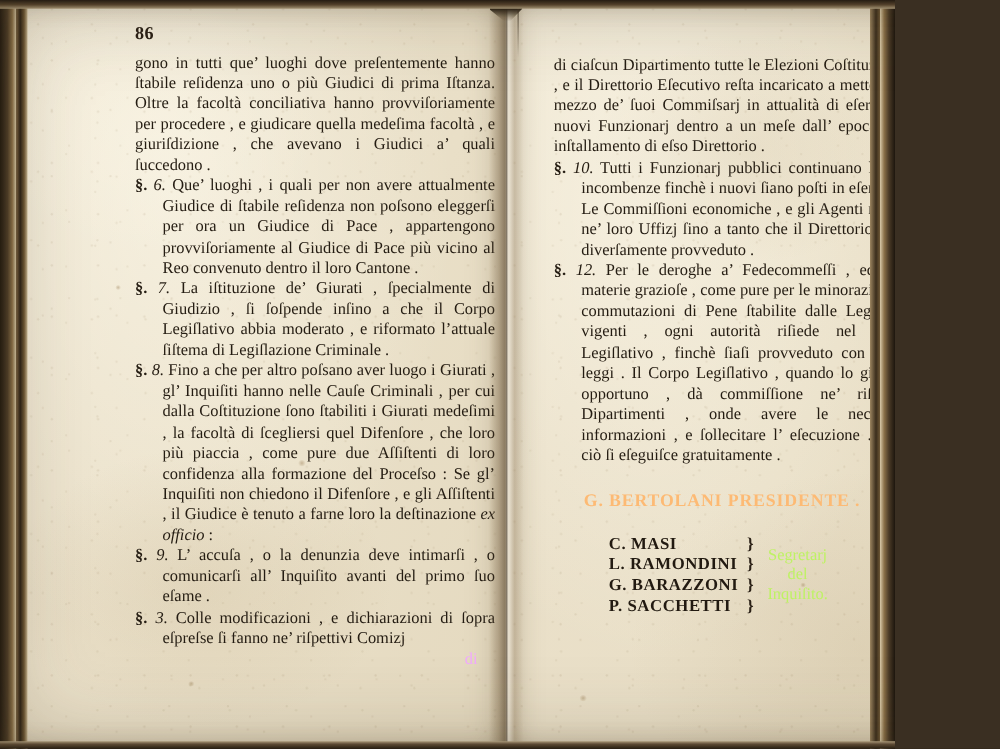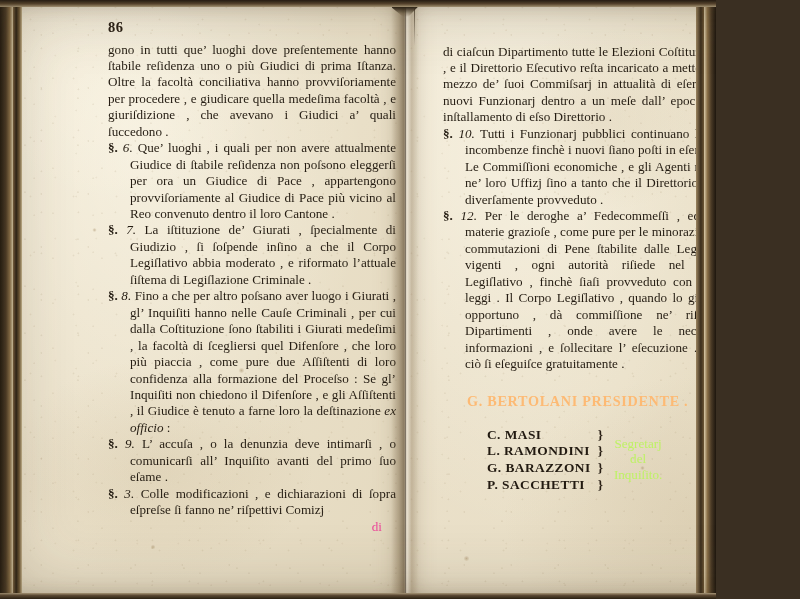--- a/index.html
+++ b/index.html
@@ -89,21 +89,21 @@
   .blk p{margin:0;}
 
   
   .sec{padding-left:22px;text-indent:-22px;}
   .cont{text-indent:0;padding-left:0;}
   .sig-mark{font-weight:700;}
   .secno{font-style:italic;}
   .ital{font-style:italic;}
 
   .catchword{text-align:right;font-size:13.15px;line-height:16.45px;
-    padding-right:14px;color:#ec4899;}
+    padding-right:14px;color:#f0abfc;}
 
   
   .president{margin-top:20px;padding-left:24px;font-size:14.2px;
     letter-spacing:.7px;font-weight:600;color:#fdba74;}
   .sigblock{margin-top:17px;padding-left:44px;display:flex;align-items:center;gap:0;}
   .names{display:flex;flex-direction:column;gap:1.5px;font-size:13.4px;
     letter-spacing:.45px;font-weight:600;color:#221a11;line-height:15.2px;}
   .braces{display:flex;flex-direction:column;gap:1.5px;font-size:13.4px;
     line-height:15.2px;margin-left:7px;font-weight:600;color:#2a2016;}
   .role{margin-left:11px;font-size:13.1px;line-height:15.6px;text-align:center;

